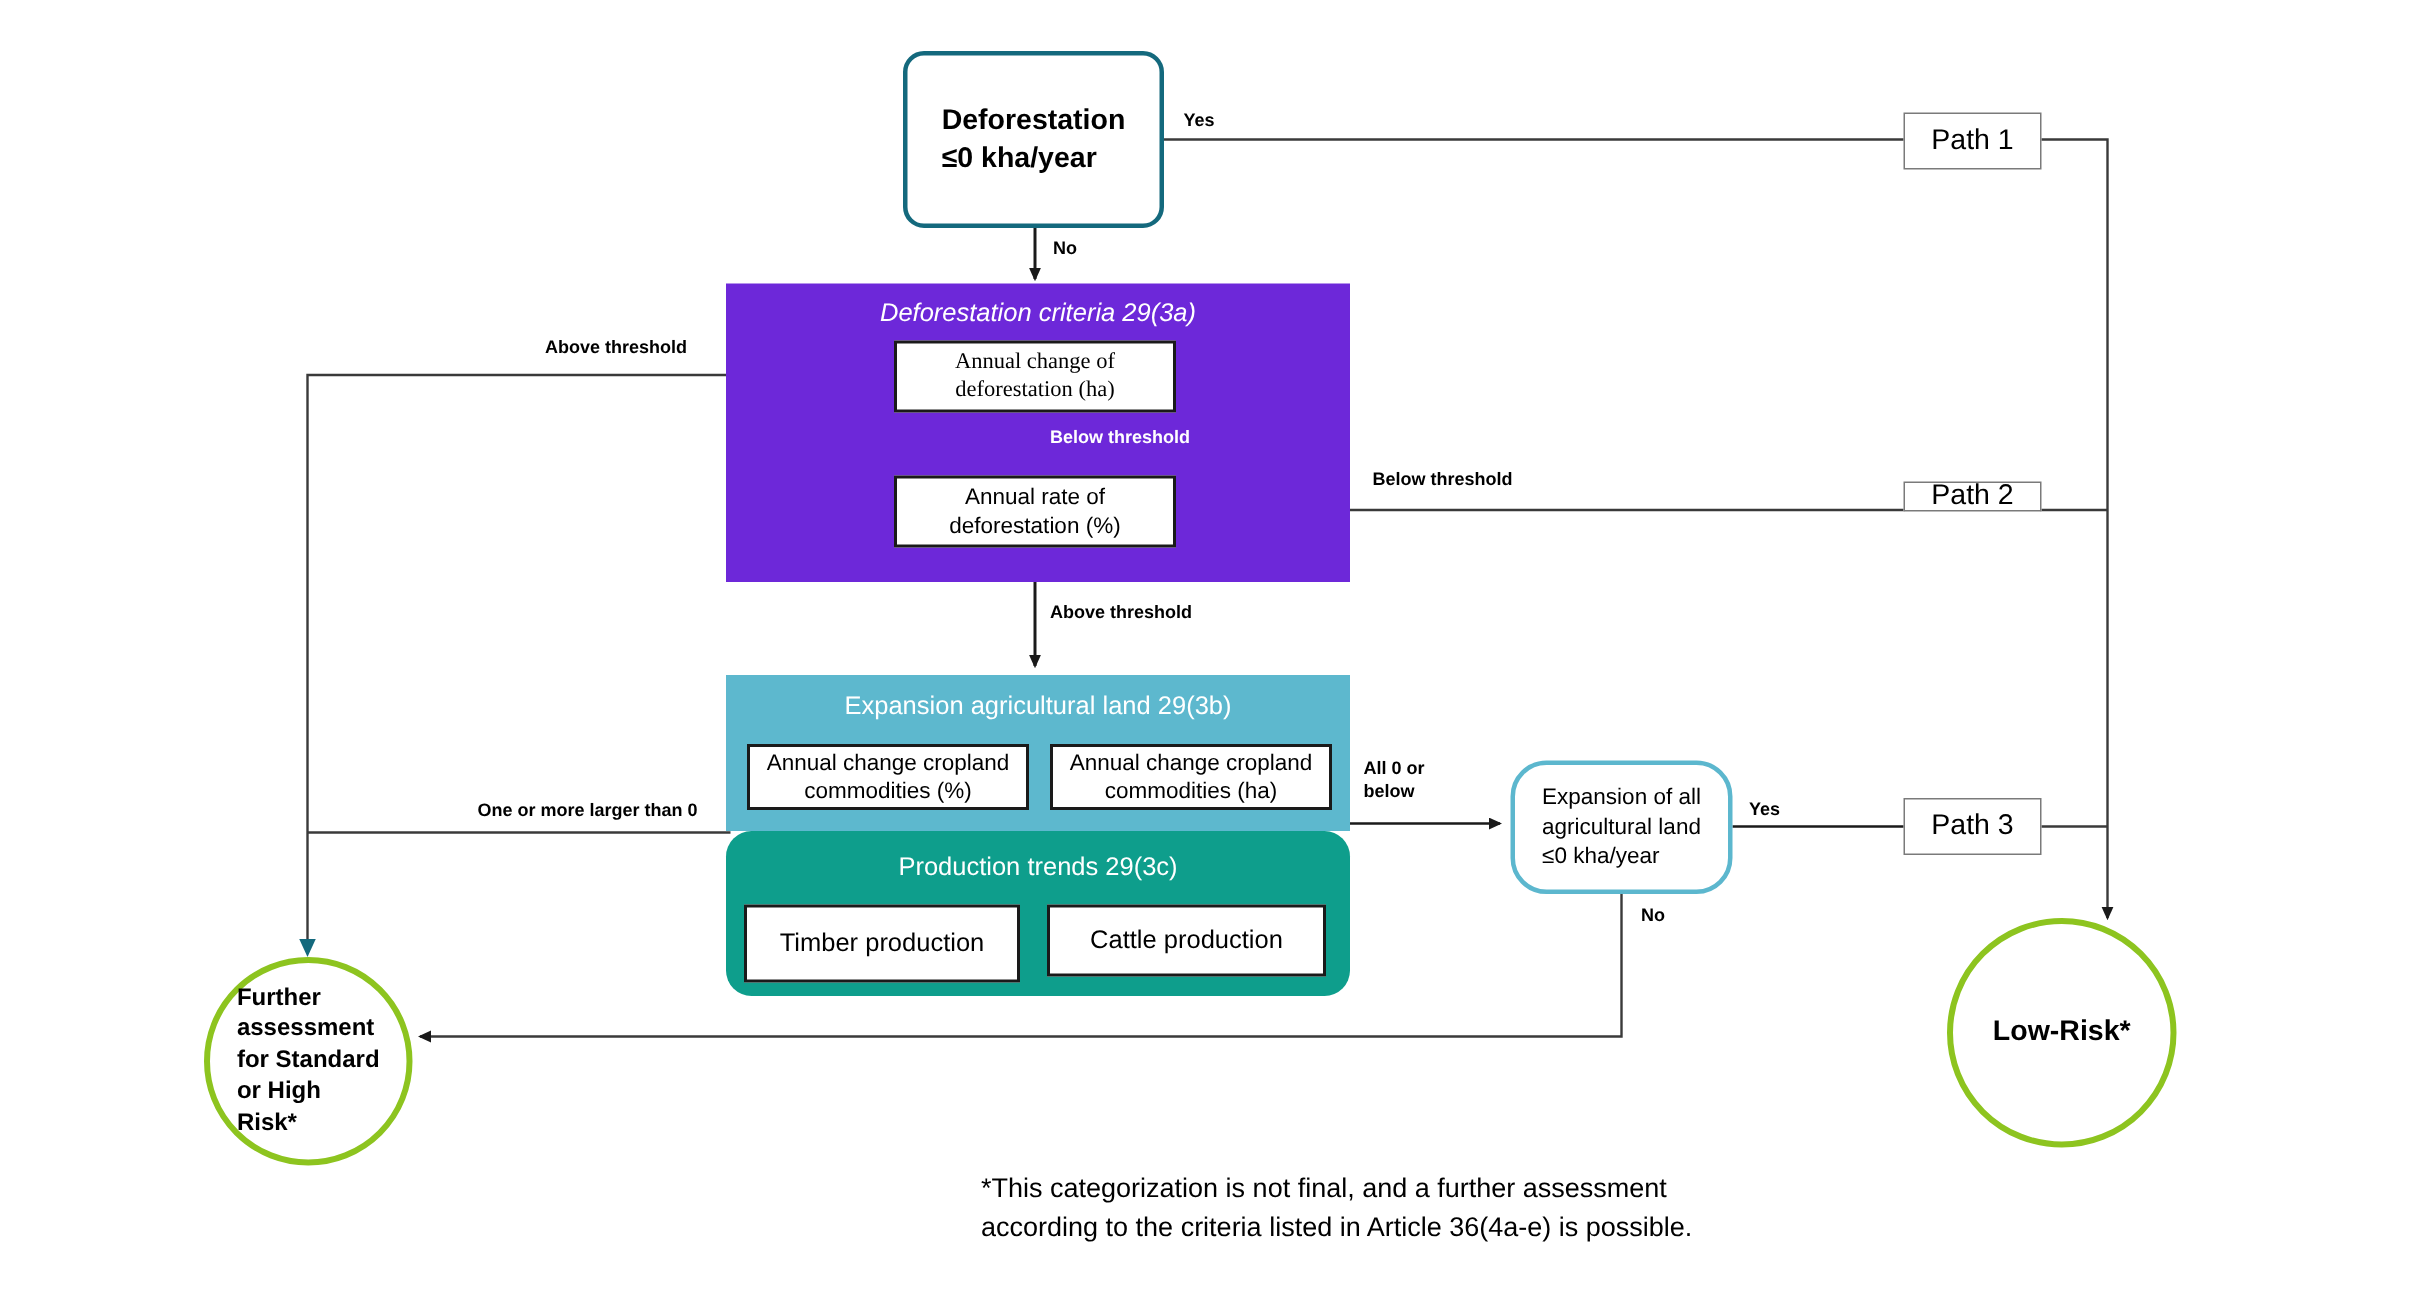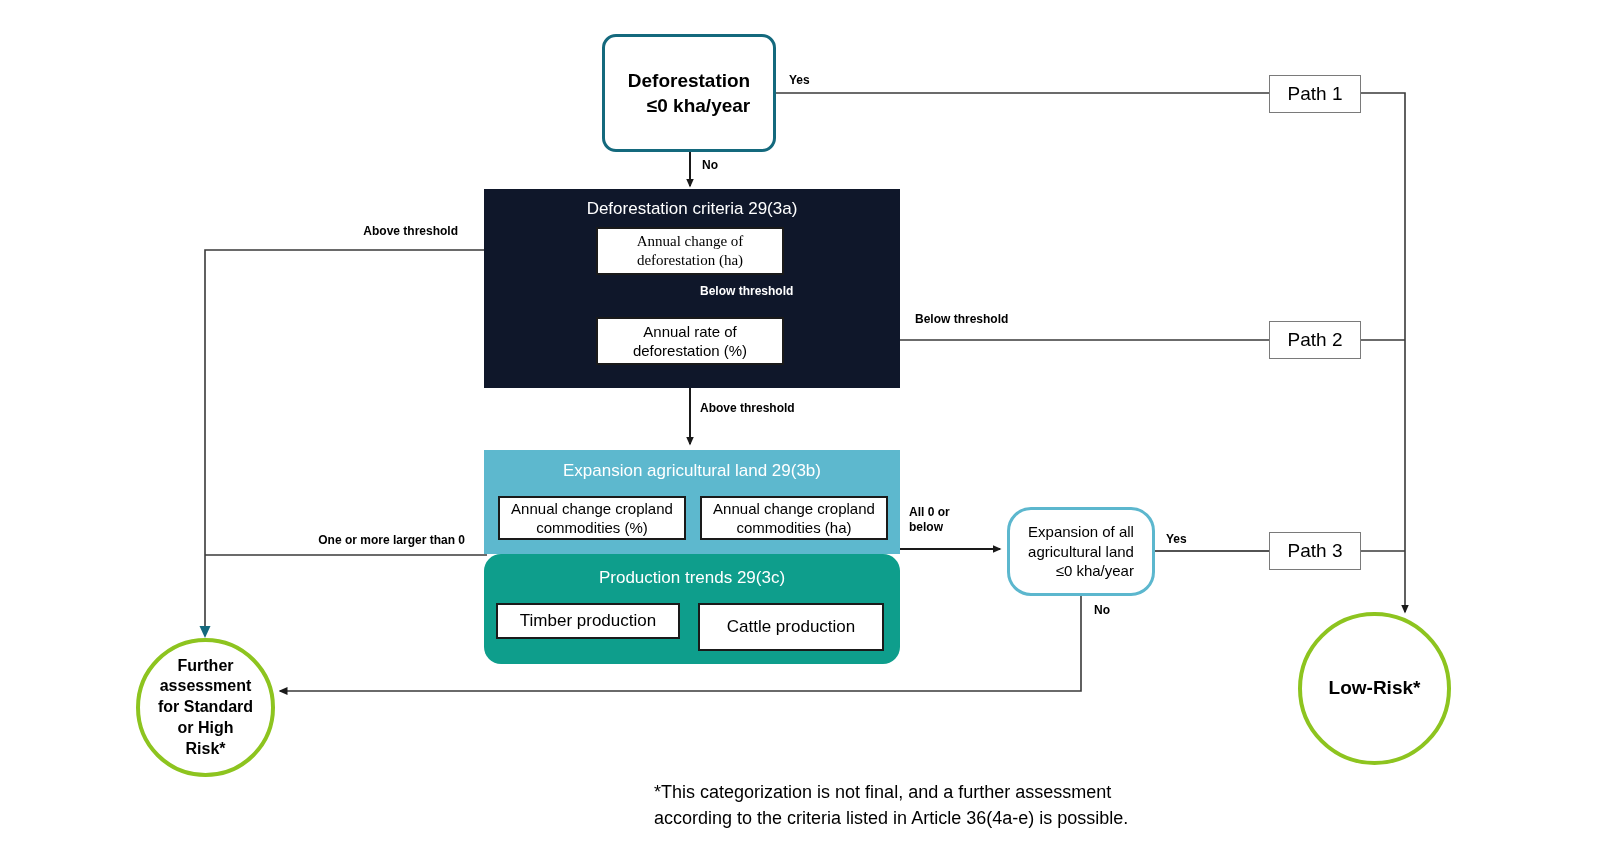--- a/index.html
+++ b/index.html
@@ -32,21 +32,21 @@
 
   
   .decision {
     background: #ffffff;
     border: 3px solid #14697D;
     border-radius: 14px;
     display: flex;
     flex-direction: column;
     align-items: center;
     justify-content: center;
-    text-align: right;
+    text-align: left;
     font-weight: bold;
     font-size: 19px;
     color: #000000;
     line-height: 1.32;
     z-index: 6;
   }
   .decision.small {
     border-color: #5CB7CE;
     border-width: 3px;
     border-radius: 24px;
@@ -61,21 +61,21 @@
     display: block;
   }
   .panel .panel-title {
     color: #ffffff;
     font-size: 17px;
     text-align: center;
     width: 100%;
     position: absolute;
     left: 0;
   }
-  .panel-darkteal { background: #0f172a; }
+  .panel-darkteal { background: #6d28d9; font-style: italic; }
   .panel-lightblue { background: #5DB8CE; padding-left: 44px; }
   .panel-green { background: #0E9E8C; border-radius: 17px; }
 
   
   .wbox {
     position: absolute;
     background: #ffffff;
     border: 2px solid #1a1a1a;
     display: flex;
     align-items: center;
@@ -102,21 +102,21 @@
   }
 
   
   .circle {
     border-radius: 50%;
     border: 4px solid #8DC41F;
     background: #ffffff;
     display: flex;
     align-items: center;
     justify-content: center;
-    text-align: center;
+    text-align: left;
     font-weight: bold;
     font-size: 16px;
     line-height: 1.3;
     color: #000000;
     z-index: 6;
     box-sizing: border-box;
   }
   .circle.big { font-size: 19px; }
 
   
@@ -202,33 +202,33 @@
 
   <div class="wbox" style="left: 596px; top: 317px; width: 188px; height: 48px; white-space: pre-line;">Annual rate of
 deforestation (%)</div>
 
   <div class="wbox" style="left: 498px; top: 496px; width: 188px; height: 44px; white-space: pre-line;">Annual change cropland
 commodities (%)</div>
 
   <div class="wbox" style="left: 700px; top: 496px; width: 188px; height: 44px; white-space: pre-line;">Annual change cropland
 commodities (ha)</div>
 
-  <div class="wbox lg" style="left: 496px; top: 603px; width: 184px; height: 36px; white-space: pre-line;">Timber production</div>
+  <div class="wbox lg" style="left: 496px; top: 603px; width: 184px; height: 52px; white-space: pre-line;">Timber production</div>
 
   <div class="wbox lg" style="left: 698px; top: 603px; width: 186px; height: 48px; white-space: pre-line;">Cattle production</div>
 
   <div class="node decision" style="left: 602px; top: 34px; width: 174px; height: 118px; white-space: pre-line;">Deforestation
 ≤0 kha/year</div>
 
   <div class="node decision small" style="left: 1007px; top: 507px; width: 148px; height: 89px; white-space: pre-line;">Expansion of all
 agricultural land
 ≤0 kha/year</div>
 
   <div class="node pathbox" style="left:1269px; top:75px; width:92px; height:38px;">Path 1</div>
-  <div class="node pathbox" style="left:1269px; top:321px; width:92px; height:38px;">Path 2</div>
+  <div class="node pathbox" style="left:1269px; top:321px; width:92px; height:20px;">Path 2</div>
   <div class="node pathbox" style="left:1269px; top:532px; width:92px; height:38px;">Path 3</div>
 
   <div class="node circle" style="left: 136px; top: 638px; width: 139px; height: 139px; white-space: pre-line;">Further
 assessment
 for Standard
 or High
 Risk*</div>
 
   <div class="node circle big" style="left: 1298px; top: 612px; width: 153px; height: 153px; white-space: pre-line;">Low-Risk*</div>
 

